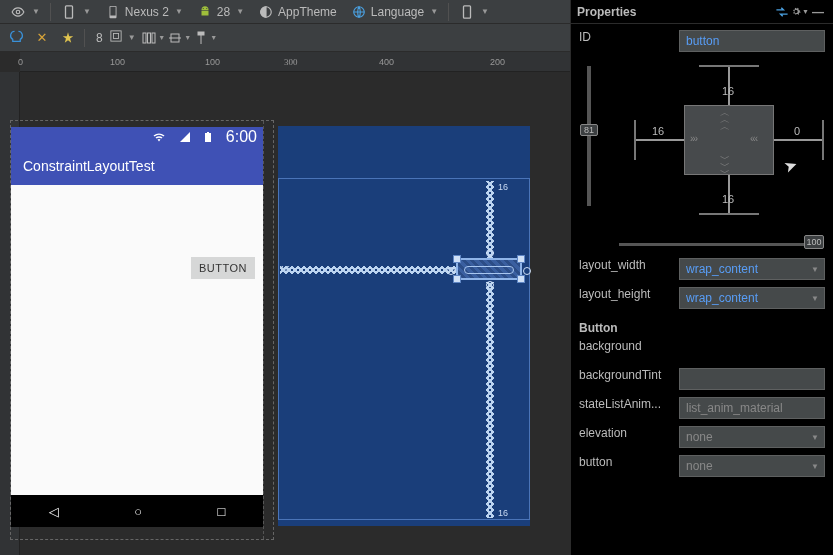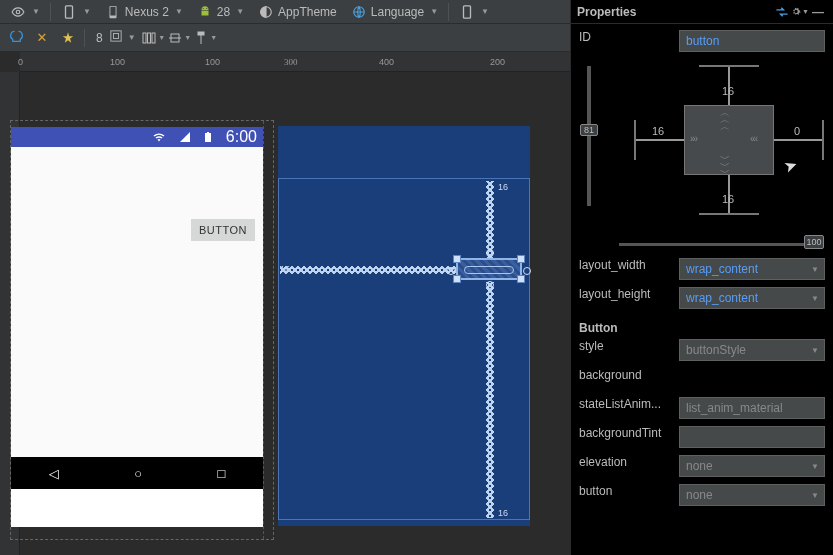--- a/index.html
+++ b/index.html
@@ -409,20 +409,23 @@
               </svg>
           </span>
           <span>
             <svg width="6" height="10" viewBox="0 0 6 10" fill="#fff">
                 <rect x="0" y="1" width="6" height="9"></rect>
                 <rect x="2" y="0" width="2" height="1"></rect>
               </svg>
           </span>
           <span>6:00</span>
         </div>
+        <div class="appbar">
+          <span>ConstraintLayoutTest</span>
+        </div>
         <div class="content">
           <div class="dbutton">
             <span>BUTTON</span>
           </div>
         </div>
         <div class="navbar">
           <span>◁</span>
           <span>○</span>
           <span>□</span>
         </div>
@@ -521,41 +524,35 @@
     <div class="prop-row">
       <div class="prop-label">layout_height</div>
       <div class="prop-field sel">
         <span>wrap_content</span>
       </div>
     </div>
 
     <div class="prop-section">Button</div>
 
     <div class="prop-row">
-      <div class="prop-label">style</div>
-      <div class="prop-field sel gray">
-        <span>buttonStyle</span>
-      </div>
-    </div>
-    <div class="prop-row">
       <div class="prop-label">background</div>
+    </div>
+    <div class="prop-row">
+      <div class="prop-label">backgroundTint</div>
+      <div class="prop-field gray">
+        <span></span>
+      </div>
     </div>
     <div class="prop-row">
       <div class="prop-label">stateListAnim...</div>
       <div class="prop-field gray">
         <span>list_anim_material</span>
       </div>
     </div>
     <div class="prop-row">
-      <div class="prop-label">backgroundTint</div>
-      <div class="prop-field gray">
-        <span></span>
-      </div>
-    </div>
-    <div class="prop-row">
       <div class="prop-label">elevation</div>
       <div class="prop-field sel gray">
         <span>none</span>
       </div>
     </div>
     <div class="prop-row">
       <div class="prop-label">button</div>
       <div class="prop-field sel gray">
         <span>none</span>
       </div>

